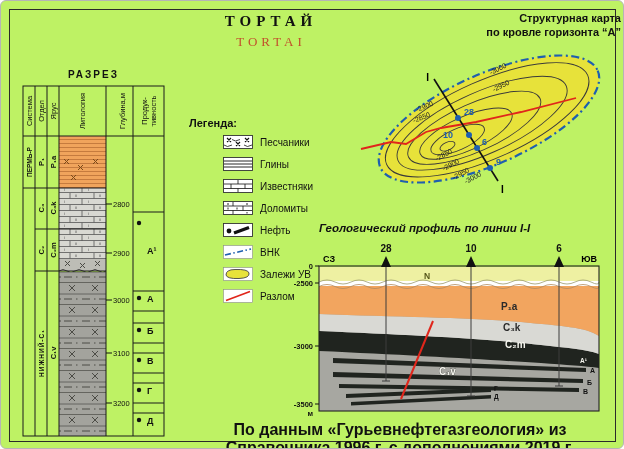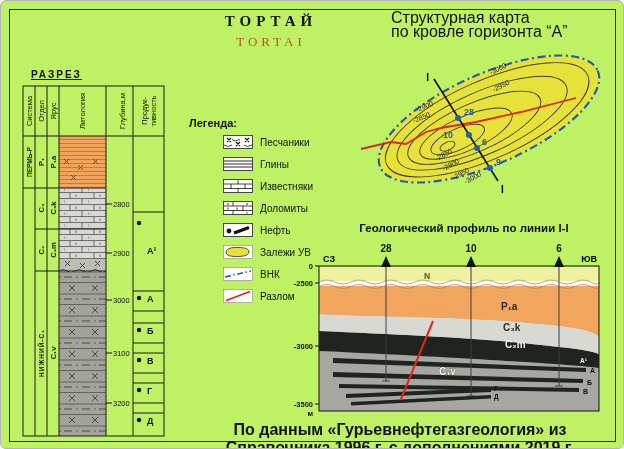--- a/index.html
+++ b/index.html
@@ -6,23 +6,23 @@
   #root{position:relative;width:624px;height:449px;background:#bef264;
         font-family:"Liberation Sans","DejaVu Sans",sans-serif;color:#111;
         border:1px solid #b5b5b5;border-radius:6px;box-sizing:border-box;overflow:hidden;}
   .abs{position:absolute;}
   #frame{left:8px;top:8px;width:605px;height:431px;border:1.5px solid #2a2a2a;}
   .title-ru{left:185px;top:12px;width:170px;text-align:center;font-weight:bold;
             font-size:15px;letter-spacing:5px;font-family:"Liberation Serif","DejaVu Serif",serif;}
   .title-en{left:185px;top:33px;width:170px;text-align:center;font-weight:normal;
             font-size:13px;letter-spacing:4px;color:#c2502c;
             font-family:"Liberation Serif","DejaVu Serif",serif;}
-  .map-title{left:390px;top:10px;width:230px;text-align:left;font-weight:normal;font-size:16px;line-height:14px;}
-  .razrez-title{left:30px;top:68px;width:125px;font-weight:bold;font-size:10px;letter-spacing:2px;text-decoration:underline;}
-  .profile-title{left:318px;top:221px;width:290px;text-align:center;font-weight:bold;font-size:11.5px;}
+  .map-title{left:390px;top:10px;width:230px;text-align:right;font-weight:bold;font-size:11px;line-height:14px;}
+  .razrez-title{left:30px;top:68px;width:125px;text-align:center;font-weight:bold;font-size:10px;letter-spacing:2px;}
+  .profile-title{left:318px;top:221px;width:290px;font-weight:bold;font-size:11.5px;font-style:italic;}
   .footer{left:180px;top:420px;width:438px;text-align:center;font-weight:bold;font-size:16px;}
   
   #legend{left:184px;top:100px;width:120px;}
   #legend .lg-title{font-weight:bold;font-size:11px;margin:16px 0 6px 4px;}
   .lg-item{display:flex;align-items:center;height:14px;margin-bottom:8px;margin-left:38px;}
   .lg-item svg{flex:0 0 30px;margin-right:7px;}
   .lg-label{font-size:10px;white-space:nowrap;}
   svg text{font-family:"Liberation Sans","DejaVu Sans",sans-serif;}
 </style>
 </head>
@@ -189,31 +189,31 @@
         <rect x="0.5" y="0.5" width="29" height="13" fill="#fff" stroke="#333" stroke-width="0.9"></rect>
         <circle cx="6" cy="8" r="2.4" fill="#111"></circle>
         <path d="M11,10 L26,4.5" stroke="#111" stroke-width="3.4"></path>
       </svg>
       <span class="lg-label">Нефть</span>
     </div>
 
     <div class="lg-item">
       <svg width="30" height="14" viewBox="0 0 30 14">
         <rect x="0.5" y="0.5" width="29" height="13" fill="#fff" stroke="#888" stroke-width="0.6"></rect>
+        <path d="M2,10 L28,4" stroke="#1e5fb0" stroke-width="1.6" stroke-dasharray="6 2.5 1.5 2.5"></path>
+      </svg>
+      <span class="lg-label">ВНК</span>
+    </div>
+
+    <div class="lg-item">
+      <svg width="30" height="14" viewBox="0 0 30 14">
+        <rect x="0.5" y="0.5" width="29" height="13" fill="#fff" stroke="#888" stroke-width="0.6"></rect>
         <path d="M3,8 Q3,2.5 12,2.5 Q25,2 26,6 Q27,11 16,11.5 Q4,12 3,8 Z" fill="#e7e23a" stroke="#444" stroke-width="0.9"></path>
       </svg>
       <span class="lg-label">Залежи УВ</span>
-    </div>
-
-    <div class="lg-item">
-      <svg width="30" height="14" viewBox="0 0 30 14">
-        <rect x="0.5" y="0.5" width="29" height="13" fill="#fff" stroke="#888" stroke-width="0.6"></rect>
-        <path d="M2,10 L28,4" stroke="#1e5fb0" stroke-width="1.6" stroke-dasharray="6 2.5 1.5 2.5"></path>
-      </svg>
-      <span class="lg-label">ВНК</span>
     </div>
 
     <div class="lg-item">
       <svg width="30" height="14" viewBox="0 0 30 14">
         <rect x="0.5" y="0.5" width="29" height="13" fill="#fff" stroke="#888" stroke-width="0.6"></rect>
         <path d="M3,11.5 L27,2.5" stroke="#e0261b" stroke-width="1.8"></path>
       </svg>
       <span class="lg-label">Разлом</span>
     </div>
   </div>

